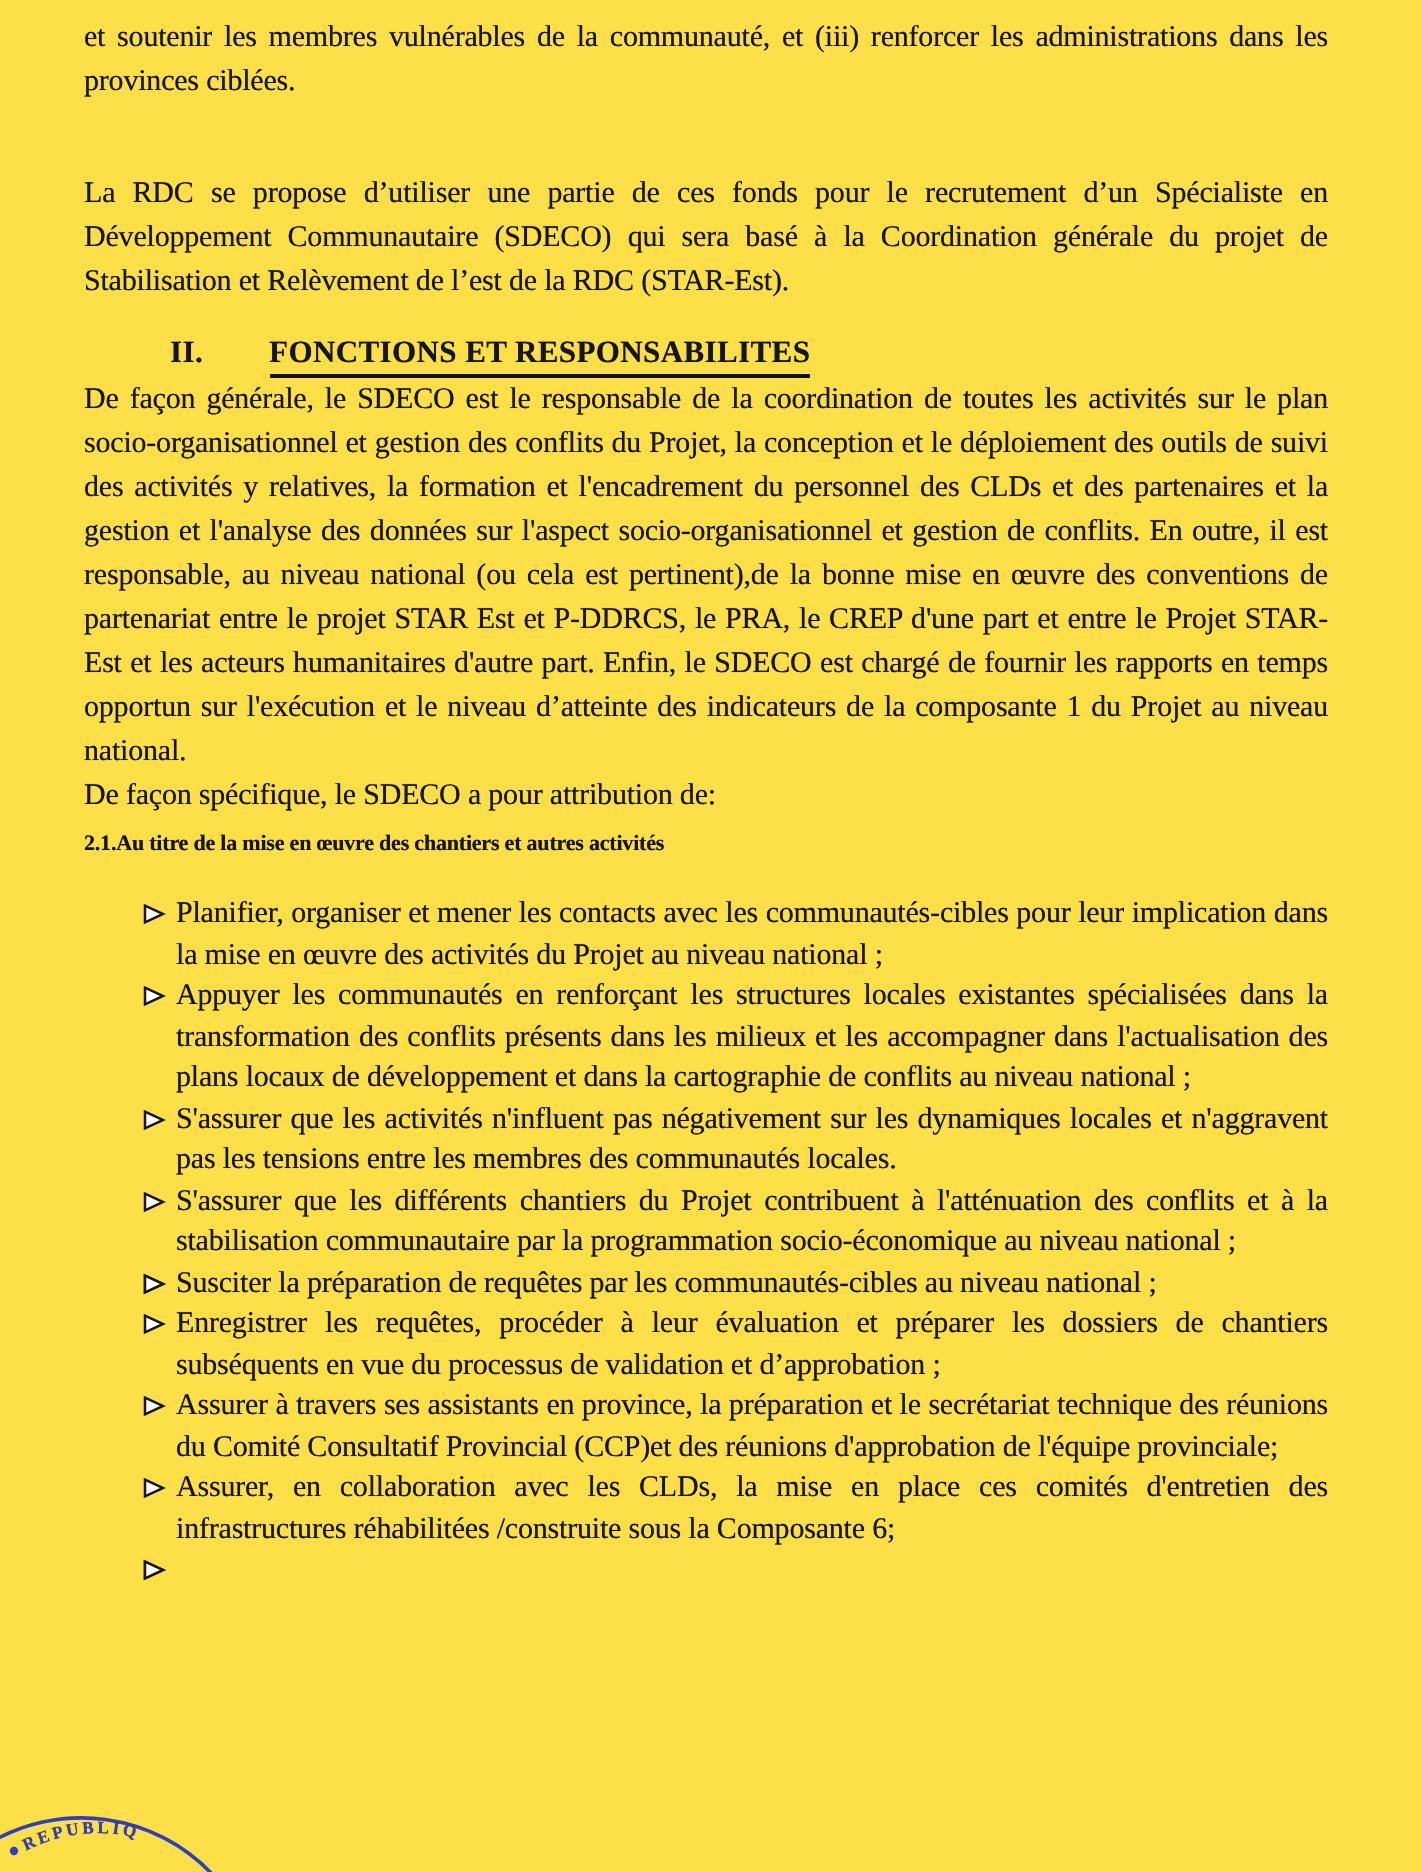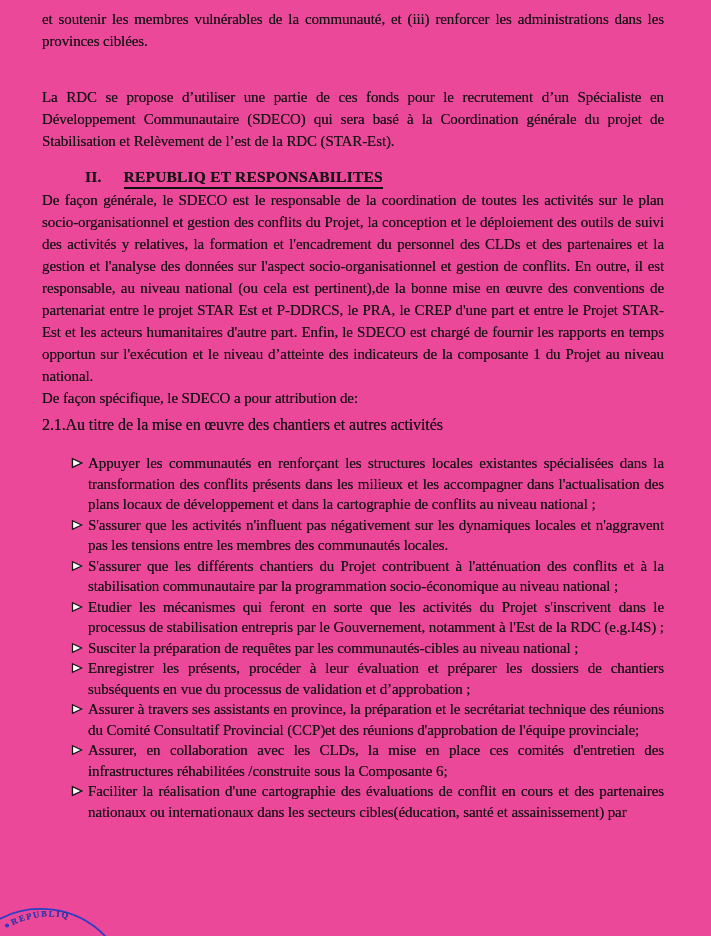--- a/index.html
+++ b/index.html
@@ -1,21 +1,21 @@
 <!DOCTYPE html>
 <html><head>
 <meta charset="utf-8">
 <style>
   html, body { margin: 0; padding: 0; background: #e8e8e8; }
   .page {
     position: relative;
     width: 711px;
     height: 936px;
     margin: 0 auto;
-    background: #ec4899;
+    background: #fde047;
     overflow: hidden;
     font-family: "Liberation Serif", "DejaVu Serif", serif;
     color: #151515;
     text-shadow: 0 0 0.35px rgba(0,0,0,0.65);
   }
   .content {
     position: absolute;
     top: 8px;
     left: 42px;
     width: 622px;
@@ -29,29 +29,29 @@
   }
   p.para.gap-top { margin-top: 34px; }
   .section-heading {
     margin: 16px 0 0 43px;
     font-size: 15.5px;
     font-weight: bold;
     letter-spacing: 0.2px;
     display: flex;
     align-items: baseline;
   }
-  .section-heading .sec-num { margin-right: 22px; }
+  .section-heading .sec-num { margin-right: 33px; }
   .section-heading .sec-title {
     border-bottom: 2px solid #101010;
     padding-bottom: 1px;
   }
   .subsection-heading {
     margin: 7px 0 0 0;
-    font-size: 16px;
-    font-weight: normal;
+    font-size: 11px;
+    font-weight: bold;
     letter-spacing: -0.1px;
   }
   .para-general { margin-top: 20px; font-family: Liberation Serif, serif; }
   ul.bullets {
     list-style: none;
     margin: 19px 0 0 0;
     padding: 0;
   }
   ul.bullets li {
     position: relative;
@@ -82,33 +82,34 @@
 
 <div class="page">
   <div class="content">
 
     <p class="para">et soutenir les membres vulnérables de la communauté, et (iii) renforcer les administrations dans les provinces ciblées.</p>
 
     <p class="para gap-top">La RDC se propose d’utiliser une partie de ces fonds pour le recrutement d’un Spécialiste en Développement Communautaire (SDECO) qui sera basé à la Coordination générale du projet de Stabilisation et Relèvement de l’est de la RDC (STAR-Est).</p>
 
     <h2 class="section-heading">
       <span class="sec-num">II.</span>
-      <span class="sec-title">REPUBLIQ ET RESPONSABILITES</span>
+      <span class="sec-title">FONCTIONS ET RESPONSABILITES</span>
     </h2>
 
     <p class="para para-general">De façon générale, le SDECO est le responsable de la coordination de toutes les activités sur le plan socio-organisationnel et gestion des conflits du Projet, la conception et le déploiement des outils de suivi des activités y relatives, la formation et l'encadrement du personnel des CLDs et des partenaires et la gestion et l'analyse des données sur l'aspect socio-organisationnel et gestion de conflits. En outre, il est responsable, au niveau national (ou cela est pertinent),de la bonne mise en œuvre des conventions de partenariat entre le projet STAR Est et P-DDRCS, le PRA, le CREP d'une part et entre le Projet STAR-Est et les acteurs humanitaires d'autre part. Enfin, le SDECO est chargé de fournir les rapports en temps opportun sur l'exécution et le niveau d’atteinte des indicateurs de la composante 1 du Projet au niveau national.</p>
     <p class="para">De façon spécifique, le SDECO a pour attribution de:</p>
 
     <h3 class="subsection-heading">2.1.Au titre de la mise en œuvre des chantiers et autres activités</h3>
 
     <ul class="bullets">
       <li>
         <svg class="marker" viewBox="0 0 12 12">
             <polygon points="1.5,1.8 10.6,6 1.5,10.2" fill="#ffffff" stroke="#161616" stroke-width="1.25" stroke-linejoin="miter"></polygon>
           </svg>
+        <span>Planifier, organiser et mener les contacts avec les communautés-cibles pour leur implication dans la mise en œuvre des activités du Projet au niveau national ;</span>
       </li>
       <li>
         <svg class="marker" viewBox="0 0 12 12">
             <polygon points="1.5,1.8 10.6,6 1.5,10.2" fill="#ffffff" stroke="#161616" stroke-width="1.25" stroke-linejoin="miter"></polygon>
           </svg>
         <span>Appuyer les communautés en renforçant les structures locales existantes spécialisées dans la transformation des conflits présents dans les milieux et les accompagner dans l'actualisation des plans locaux de développement et dans la cartographie de conflits au niveau national ;</span>
       </li>
       <li>
         <svg class="marker" viewBox="0 0 12 12">
             <polygon points="1.5,1.8 10.6,6 1.5,10.2" fill="#ffffff" stroke="#161616" stroke-width="1.25" stroke-linejoin="miter"></polygon>
@@ -118,33 +119,32 @@
       <li>
         <svg class="marker" viewBox="0 0 12 12">
             <polygon points="1.5,1.8 10.6,6 1.5,10.2" fill="#ffffff" stroke="#161616" stroke-width="1.25" stroke-linejoin="miter"></polygon>
           </svg>
         <span>S'assurer que les différents chantiers du Projet contribuent à l'atténuation des conflits et à la stabilisation communautaire par la programmation socio-économique au niveau national ;</span>
       </li>
       <li>
         <svg class="marker" viewBox="0 0 12 12">
             <polygon points="1.5,1.8 10.6,6 1.5,10.2" fill="#ffffff" stroke="#161616" stroke-width="1.25" stroke-linejoin="miter"></polygon>
           </svg>
-        <span>Etudier les mécanismes qui feront en sorte que les activités du Projet s'inscrivent dans le processus de stabilisation entrepris par le Gouvernement, notamment à l'Est de la RDC (e.g.I4S) ;</span>
       </li>
       <li>
         <svg class="marker" viewBox="0 0 12 12">
             <polygon points="1.5,1.8 10.6,6 1.5,10.2" fill="#ffffff" stroke="#161616" stroke-width="1.25" stroke-linejoin="miter"></polygon>
           </svg>
         <span>Susciter la préparation de requêtes par les communautés-cibles au niveau national ;</span>
       </li>
       <li>
         <svg class="marker" viewBox="0 0 12 12">
             <polygon points="1.5,1.8 10.6,6 1.5,10.2" fill="#ffffff" stroke="#161616" stroke-width="1.25" stroke-linejoin="miter"></polygon>
           </svg>
-        <span>Enregistrer les présents, procéder à leur évaluation et préparer les dossiers de chantiers subséquents en vue du processus de validation et d’approbation ;</span>
+        <span>Enregistrer les requêtes, procéder à leur évaluation et préparer les dossiers de chantiers subséquents en vue du processus de validation et d’approbation ;</span>
       </li>
       <li>
         <svg class="marker" viewBox="0 0 12 12">
             <polygon points="1.5,1.8 10.6,6 1.5,10.2" fill="#ffffff" stroke="#161616" stroke-width="1.25" stroke-linejoin="miter"></polygon>
           </svg>
         <span>Assurer à travers ses assistants en province, la préparation et le secrétariat technique des réunions du Comité Consultatif Provincial (CCP)et des réunions d'approbation de l'équipe provinciale;</span>
       </li>
       <li>
         <svg class="marker" viewBox="0 0 12 12">
             <polygon points="1.5,1.8 10.6,6 1.5,10.2" fill="#ffffff" stroke="#161616" stroke-width="1.25" stroke-linejoin="miter"></polygon>
@@ -153,21 +153,20 @@
       </li>
       <li>
         <svg class="marker" viewBox="0 0 12 12">
             <polygon points="1.5,1.8 10.6,6 1.5,10.2" fill="#ffffff" stroke="#161616" stroke-width="1.25" stroke-linejoin="miter"></polygon>
           </svg>
       </li>
       <li>
         <svg class="marker" viewBox="0 0 12 12">
             <polygon points="1.5,1.8 10.6,6 1.5,10.2" fill="#ffffff" stroke="#161616" stroke-width="1.25" stroke-linejoin="miter"></polygon>
           </svg>
-        <span>Faciliter la réalisation d'une cartographie des évaluations de conflit en cours et des partenaires nationaux ou internationaux dans les secteurs cibles(éducation, santé et assainissement) par</span>
       </li>
     </ul>
   </div>
 
   <svg class="stamp" viewBox="0 0 120 46">
     <defs>
       <path id="stampTextArc" d="M 6,39.5 A 78,78 0 0 1 95,41.5" fill="none"></path>
     </defs>
     <path d="M -6,32 A 90,90 0 0 1 106,47" fill="none" stroke="#2c3ec4" stroke-width="1.8"></path>
     <circle cx="7" cy="35.5" r="2.1" fill="#2c3ec4"></circle>

